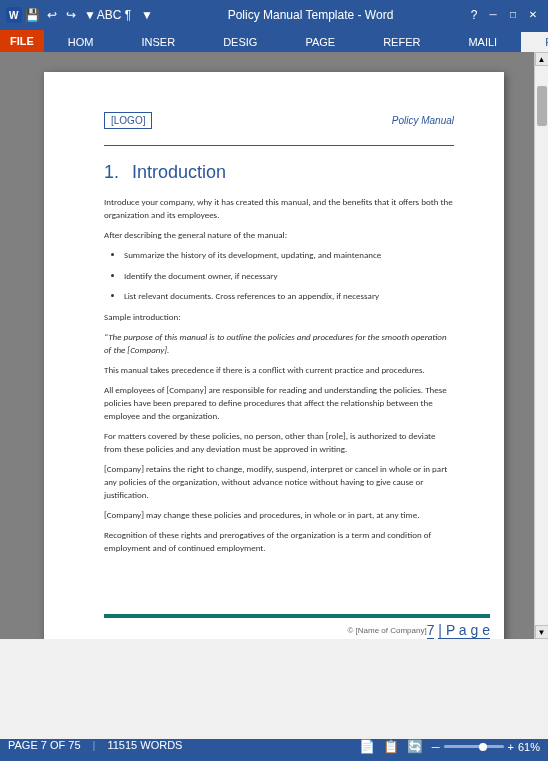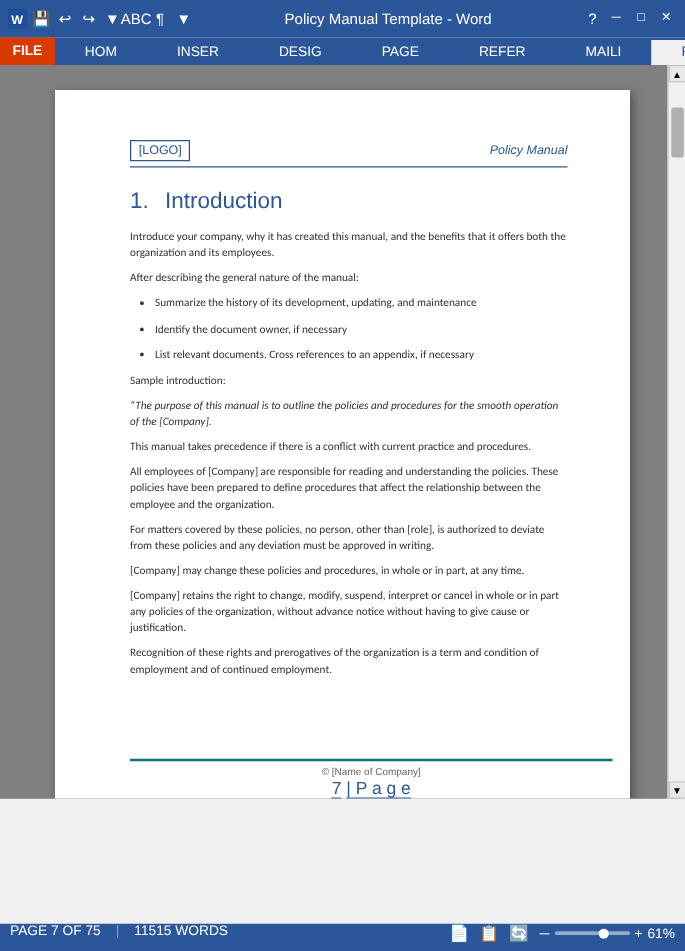--- a/index.html
+++ b/index.html
@@ -185,21 +185,21 @@
       min-height: 580px;
     }
 
     
     .page-header {
       display: flex;
       justify-content: space-between;
       align-items: center;
       margin-bottom: 16px;
       border-bottom: 1px solid #2b579a;
-      padding-bottom: 4px;
+      padding-bottom: 16px;
     }
     .logo-placeholder {
       color: #2b579a;
       font-size: 10px;
       border: 1px solid #2b579a;
       padding: 2px 6px;
       cursor: pointer;
     }
     .policy-manual-header {
       color: #2b579a;
@@ -246,25 +246,24 @@
       font-family: Calibri, Arial, sans-serif;
     }
 
     
     .page-footer {
       position: absolute;
       bottom: 14px;
       left: 60px;
       right: 14px;
       display: flex;
-      justify-content: flex-start;
-      align-items: center;
-      border-top: 2px solid #0f766e;
+      justify-content: flex-end;
+      align-items: center;
+      border-top: 4px solid #0f766e;
       padding-top: 4px;
-      flex-direction: column;
     }
     .footer-company {
       font-size: 8px;
       color: #666;
     }
     .footer-page {
       font-size: 14px;
       color: #2b579a;
     }
     .footer-page span {
@@ -396,22 +395,22 @@
         <li class="body-text">Summarize the history of its development, updating, and maintenance</li>
         <li class="body-text">Identify the document owner, if necessary</li>
         <li class="body-text">List relevant documents. Cross references to an appendix, if necessary</li>
       </ul>
 
       <p class="body-text">Sample introduction:</p>
       <p class="body-text-italic">“The purpose of this manual is to outline the policies and procedures for the smooth operation of the [Company].</p>
       <p class="body-text">This manual takes precedence if there is a conflict with current practice and procedures.</p>
       <p class="body-text">All employees of [Company] are responsible for reading and understanding the policies. These policies have been prepared to define procedures that affect the relationship between the employee and the organization.</p>
       <p class="body-text">For matters covered by these policies, no person, other than [role], is authorized to deviate from these policies and any deviation must be approved in writing.</p>
+      <p class="body-text">[Company] retains the right to change, modify, suspend, interpret or cancel in whole or in part any policies of the organization, without advance notice without having to give cause or justification.</p>
       <p class="body-text">[Company] may change these policies and procedures, in whole or in part, at any time.</p>
-      <p class="body-text">[Company] retains the right to change, modify, suspend, interpret or cancel in whole or in part any policies of the organization, without advance notice without having to give cause or justification.</p>
       <p class="body-text">Recognition of these rights and prerogatives of the organization is a term and condition of employment and of continued employment.</p>
 
       <div class="page-footer">
         <div class="footer-company">© [Name of Company]</div>
         <div class="footer-page">
           <span>7</span>
           <span> | P a g e</span>
         </div>
       </div>
     </div>

